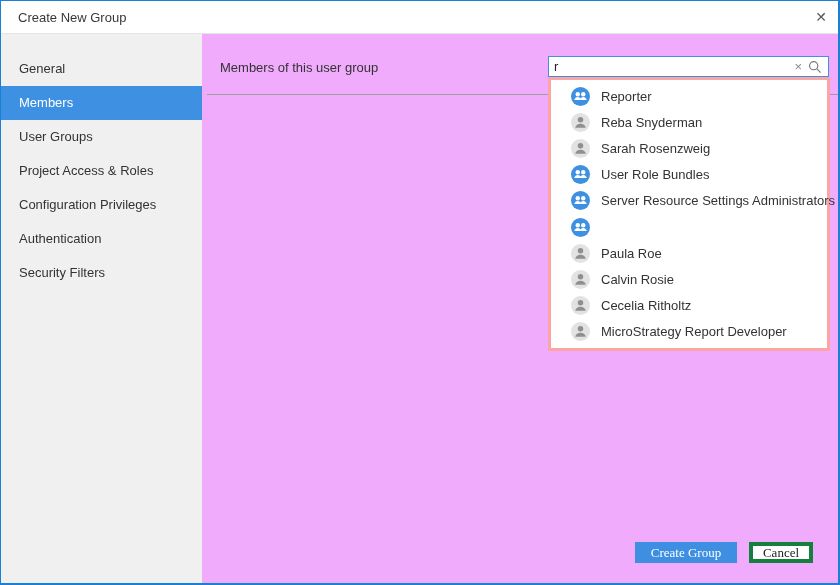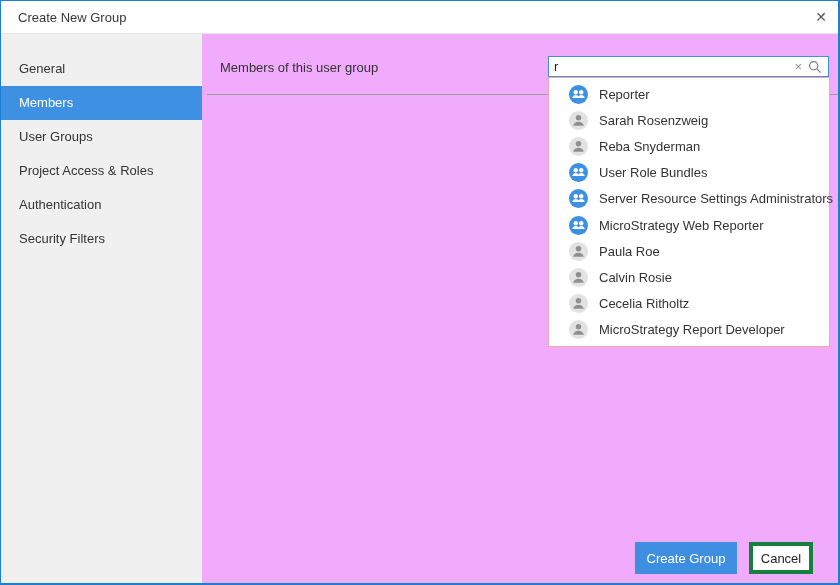--- a/index.html
+++ b/index.html
@@ -63,36 +63,37 @@
     display:flex; align-items:center;
     padding:0 6px 0 5px;
   }
   .search-text { flex:1; border:0; outline:none; font-size:13px; color:#222; font-family:"Liberation Sans",sans-serif; background:transparent; padding:0; height:17px; }
   .clear-x { color:#8a8a8a; font-size:13px; line-height:1; padding:0 6px; cursor:pointer; }
   .mag { width:14px; height:14px; cursor:pointer; flex:0 0 14px; }
 
   .dropdown {
     position:absolute; left:346px; top:43px;
     width:282px;
-    border:1px solid #fca5a5;
+    border:3px solid #fca5a5;
     background:#fff;
     padding:3px 0;
     z-index:5;
   }
   .sugg-row {
     height:26.2px; display:flex; align-items:center;
     padding-left:20px; cursor:pointer;
   }
   .sugg-icon { width:19px; height:19px; flex:0 0 19px; margin-right:11px; }
   .sugg-name { font-size:13px; color:#333; white-space:nowrap; }
 
   .btn {
-    position:absolute; top:508px; height:32px;
+    position:absolute; top:508px; height:21px;
     font-size:13px; display:flex; align-items:center; justify-content:center;
     cursor:pointer;
+    font-family:Liberation Serif, serif;
   }
   .btn-primary {
     left:433px; width:102px;
     background:#3e8fe2; color:#fff; border:1px solid #3e8fe2;
   }
   .btn-secondary {
     left:547px; width:64px;
     background:#fff; color:#222; border:4px solid #15803d;
   }
 </style>
@@ -115,20 +116,23 @@
     <span class="side-label">General</span>
   </div>
         <div class="side-item selected">
     <span class="side-label">Members</span>
   </div>
         <div class="side-item">
     <span class="side-label">User Groups</span>
   </div>
         <div class="side-item">
     <span class="side-label">Project Access &amp; Roles</span>
+  </div>
+        <div class="side-item">
+    <span class="side-label">Configuration Privileges</span>
   </div>
         <div class="side-item">
     <span class="side-label">Authentication</span>
   </div>
         <div class="side-item">
     <span class="side-label">Security Filters</span>
   </div>
       </div>
 
     <div class="content">
@@ -157,32 +161,32 @@
 
     <span class="sugg-name">Reporter</span>
   </div>
           <div class="sugg-row">
 
     <svg class="sugg-icon icon-user" viewBox="0 0 20 20">
       <circle cx="10" cy="10" r="10" fill="#e2e2e2"></circle>
       <circle cx="10" cy="7.1" r="2.9" fill="#8f8f8f"></circle>
       <path d="M4.4 15.6c.6-2.9 3-4.3 5.6-4.3s5 1.4 5.6 4.3z" fill="#8f8f8f"></path>
     </svg>
+    <span class="sugg-name">Reba Snyderman</span>
+  </div>
+          <div class="sugg-row">
+
+    <svg class="sugg-icon icon-user" viewBox="0 0 20 20">
+      <circle cx="10" cy="10" r="10" fill="#e2e2e2"></circle>
+      <circle cx="10" cy="7.1" r="2.9" fill="#8f8f8f"></circle>
+      <path d="M4.4 15.6c.6-2.9 3-4.3 5.6-4.3s5 1.4 5.6 4.3z" fill="#8f8f8f"></path>
+    </svg>
     <span class="sugg-name">Sarah Rosenzweig</span>
   </div>
           <div class="sugg-row">
-
-    <svg class="sugg-icon icon-user" viewBox="0 0 20 20">
-      <circle cx="10" cy="10" r="10" fill="#e2e2e2"></circle>
-      <circle cx="10" cy="7.1" r="2.9" fill="#8f8f8f"></circle>
-      <path d="M4.4 15.6c.6-2.9 3-4.3 5.6-4.3s5 1.4 5.6 4.3z" fill="#8f8f8f"></path>
-    </svg>
-    <span class="sugg-name">Reba Snyderman</span>
-  </div>
-          <div class="sugg-row">
     <svg class="sugg-icon icon-group" viewBox="0 0 20 20">
       <circle cx="10" cy="10" r="10" fill="#3e90e2"></circle>
       <circle cx="7.1" cy="7.6" r="2.3" fill="#fff"></circle>
       <path d="M3.4 13.6c.5-2.1 2-3.2 3.7-3.2 1.7 0 3.2 1.1 3.7 3.2z" fill="#fff"></path>
       <circle cx="12.9" cy="7.6" r="2.3" fill="#fff"></circle>
       <path d="M9.2 13.6c.5-2.1 2-3.2 3.7-3.2 1.7 0 3.2 1.1 3.7 3.2z" fill="#fff"></path>
     </svg>
 
     <span class="sugg-name">User Role Bundles</span>
   </div>
@@ -199,21 +203,20 @@
   </div>
           <div class="sugg-row">
     <svg class="sugg-icon icon-group" viewBox="0 0 20 20">
       <circle cx="10" cy="10" r="10" fill="#3e90e2"></circle>
       <circle cx="7.1" cy="7.6" r="2.3" fill="#fff"></circle>
       <path d="M3.4 13.6c.5-2.1 2-3.2 3.7-3.2 1.7 0 3.2 1.1 3.7 3.2z" fill="#fff"></path>
       <circle cx="12.9" cy="7.6" r="2.3" fill="#fff"></circle>
       <path d="M9.2 13.6c.5-2.1 2-3.2 3.7-3.2 1.7 0 3.2 1.1 3.7 3.2z" fill="#fff"></path>
     </svg>
 
-    <span class="sugg-name">MicroStrategy Web Reporter</span>
   </div>
           <div class="sugg-row">
 
     <svg class="sugg-icon icon-user" viewBox="0 0 20 20">
       <circle cx="10" cy="10" r="10" fill="#e2e2e2"></circle>
       <circle cx="10" cy="7.1" r="2.9" fill="#8f8f8f"></circle>
       <path d="M4.4 15.6c.6-2.9 3-4.3 5.6-4.3s5 1.4 5.6 4.3z" fill="#8f8f8f"></path>
     </svg>
     <span class="sugg-name">Paula Roe</span>
   </div>

